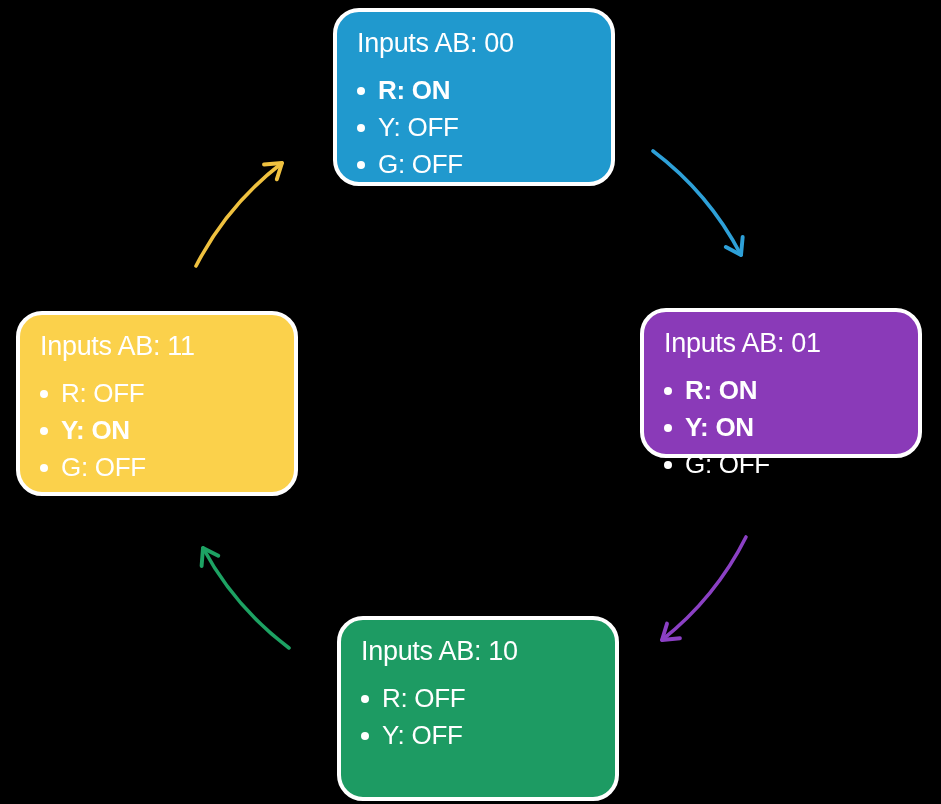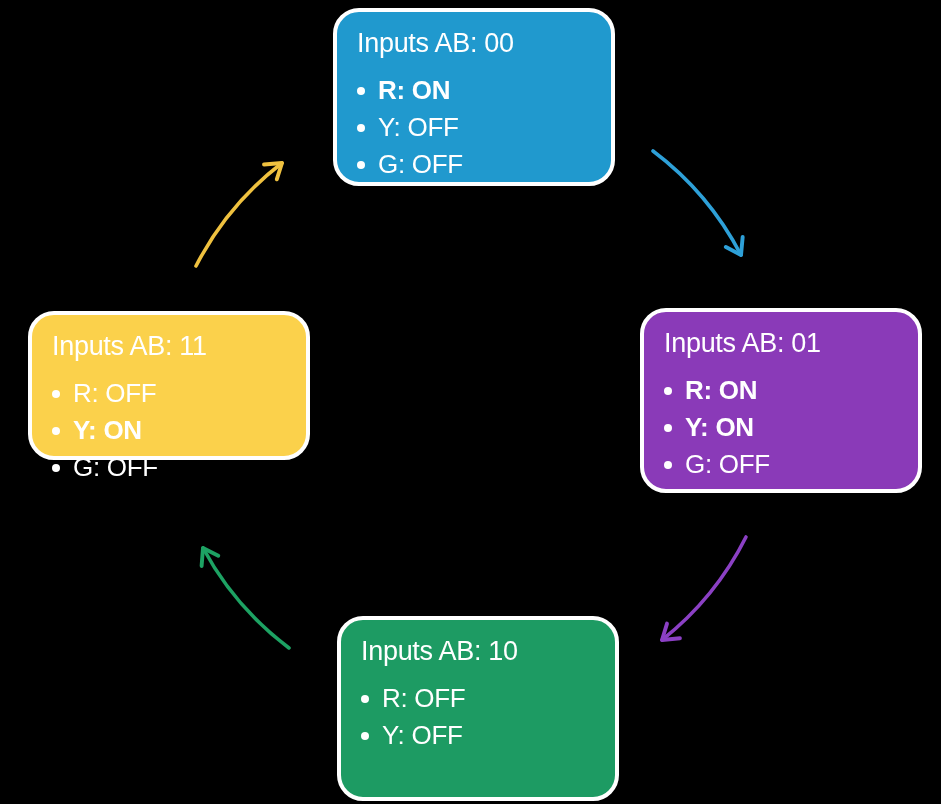--- a/index.html
+++ b/index.html
@@ -34,23 +34,23 @@
 
   .state-box {
     position: absolute;
     width: 282px;
     border: 4px solid #ffffff;
     border-radius: 26px;
     padding: 16px 13px 14px 20px;
     color: #ffffff;
   }
   .pos-top    { left: 333px; top: 8px;   height: 178px; }
-  .pos-right  { left: 640px; top: 308px; height: 185px; }
+  .pos-right  { left: 640px; top: 308px; height: 150px; }
   .pos-bottom { left: 337px; top: 616px; height: 185px; }
-  .pos-left   { left: 28px;  top: 311px; height: 149px; }
+  .pos-left   { left: 16px;  top: 311px; height: 185px; }
 
   .state-title {
     font-size: 27px;
     font-weight: 400;
     letter-spacing: -0.3px;
     margin-bottom: 13px;
     white-space: nowrap;
   }
 
   .signal-list {

